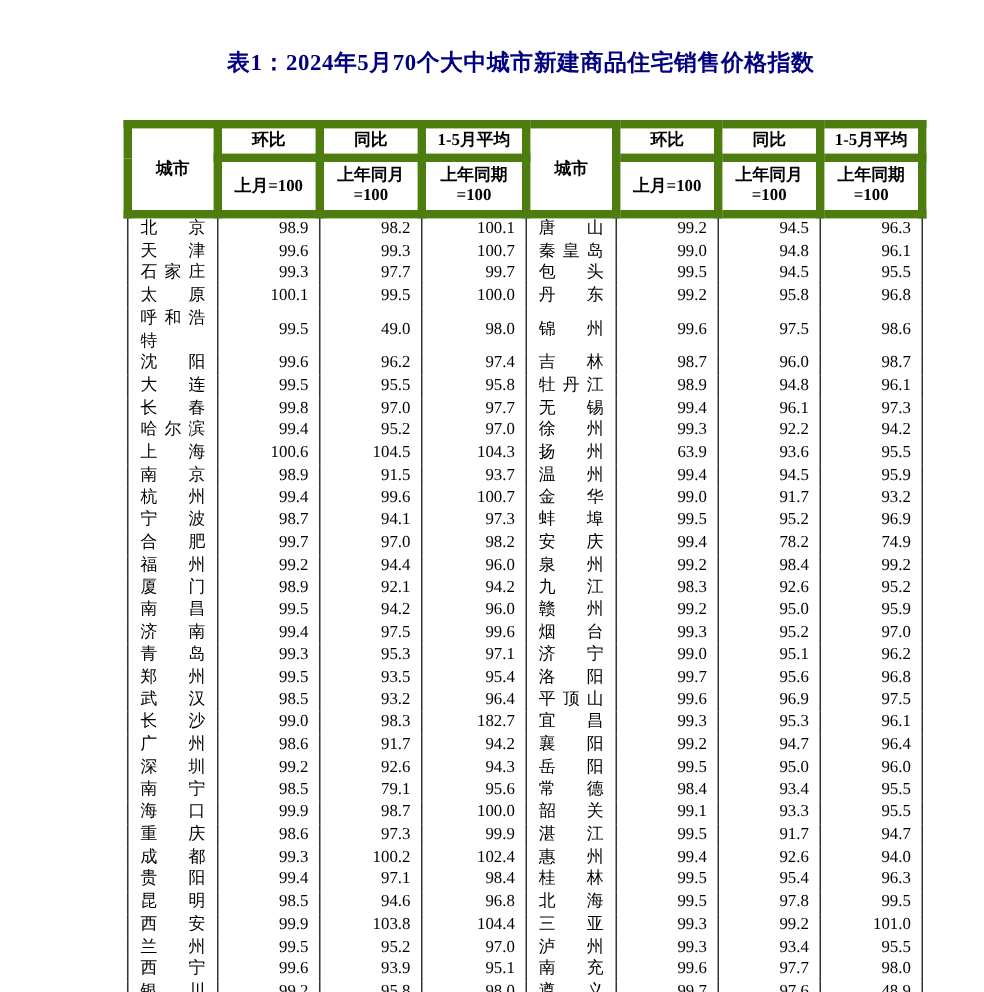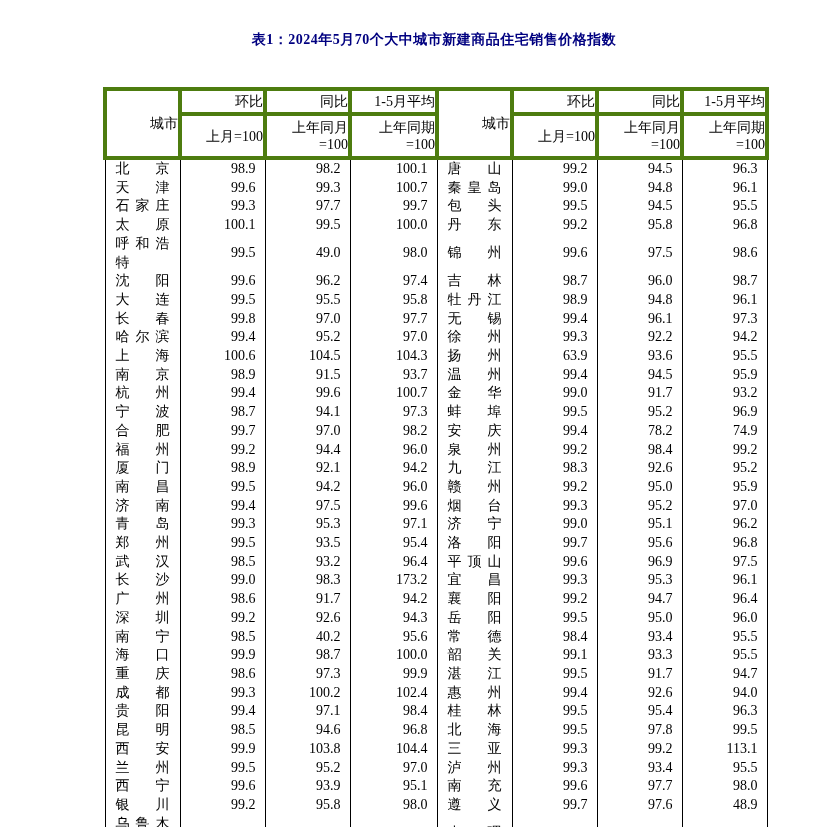--- a/index.html
+++ b/index.html
@@ -12,45 +12,45 @@
     font-family: "Liberation Serif", "DejaVu Serif", serif;
     color: #000000;
   }
   .page {
     width: 662px;
     margin-left: 103px;
     padding-top: 29px;
   }
   .title {
     text-align: center;
-    font-size: 14px;
+    font-size: 19px;
     font-weight: bold;
     color: #000080;
     line-height: 21px;
-    margin: 0 0 37px 0;
+    margin: 13px 0 37px 0;
     letter-spacing: 0.5px;
     white-space: nowrap;
   }
   table.price-index {
     border-collapse: collapse;
     table-layout: fixed;
     width: 662px;
     border-top: 2px solid #000;
     border-bottom: 2px solid #000;
     border-left: 1px solid #000;
     border-right: 1px solid #000;
     font-size: 14px;
   }
   col.c-city  { width: 75px; }
   col.c-num   { width: 85px; }
   col.c-num-w { width: 87px; }
   thead th {
-    border: 4px solid #4d7c0f;
-    font-weight: normal;
-    text-align: right;
+    border: 7px solid #4d7c0f;
+    font-weight: bold;
+    text-align: center;
     vertical-align: middle;
     padding: 0;
     line-height: 17px;
   }
   thead tr.h1 th { height: 21px; }
   thead tr.h2 th { height: 40px; }
   th.two-line { white-space: pre-line; }
   tbody td {
     border-left: 1px solid #000;
     border-right: 1px solid #000;
@@ -321,21 +321,21 @@
     <td class="num">96.4</td>
     <td class="city">平顶山</td>
     <td class="num">99.6</td>
     <td class="num">96.9</td>
     <td class="num">97.5</td>
   </tr>
         <tr>
     <td class="city">长沙</td>
     <td class="num">99.0</td>
     <td class="num">98.3</td>
-    <td class="num">173.2</td>
+    <td class="num">182.7</td>
     <td class="city">宜昌</td>
     <td class="num">99.3</td>
     <td class="num">95.3</td>
     <td class="num">96.1</td>
   </tr>
         <tr>
     <td class="city">广州</td>
     <td class="num">98.6</td>
     <td class="num">91.7</td>
     <td class="num">94.2</td>
@@ -350,21 +350,21 @@
     <td class="num">92.6</td>
     <td class="num">94.3</td>
     <td class="city">岳阳</td>
     <td class="num">99.5</td>
     <td class="num">95.0</td>
     <td class="num">96.0</td>
   </tr>
         <tr>
     <td class="city">南宁</td>
     <td class="num">98.5</td>
-    <td class="num">40.2</td>
+    <td class="num">79.1</td>
     <td class="num">95.6</td>
     <td class="city">常德</td>
     <td class="num">98.4</td>
     <td class="num">93.4</td>
     <td class="num">95.5</td>
   </tr>
         <tr>
     <td class="city">海口</td>
     <td class="num">99.9</td>
     <td class="num">98.7</td>
@@ -415,21 +415,21 @@
     <td class="num">99.5</td>
   </tr>
         <tr>
     <td class="city">西安</td>
     <td class="num">99.9</td>
     <td class="num">103.8</td>
     <td class="num">104.4</td>
     <td class="city">三亚</td>
     <td class="num">99.3</td>
     <td class="num">99.2</td>
-    <td class="num">113.1</td>
+    <td class="num">101.0</td>
   </tr>
         <tr>
     <td class="city">兰州</td>
     <td class="num">99.5</td>
     <td class="num">95.2</td>
     <td class="num">97.0</td>
     <td class="city">泸州</td>
     <td class="num">99.3</td>
     <td class="num">93.4</td>
     <td class="num">95.5</td>

